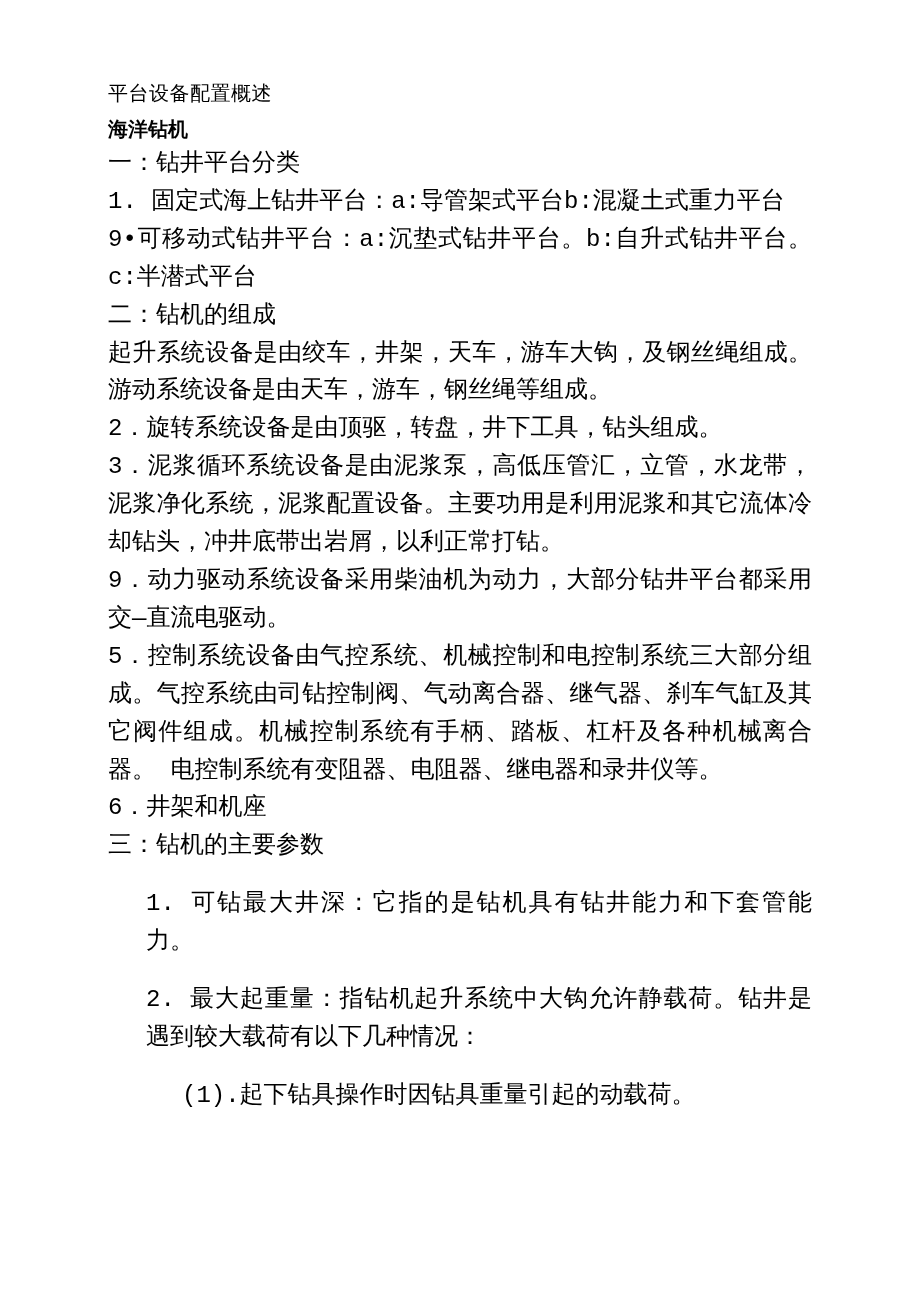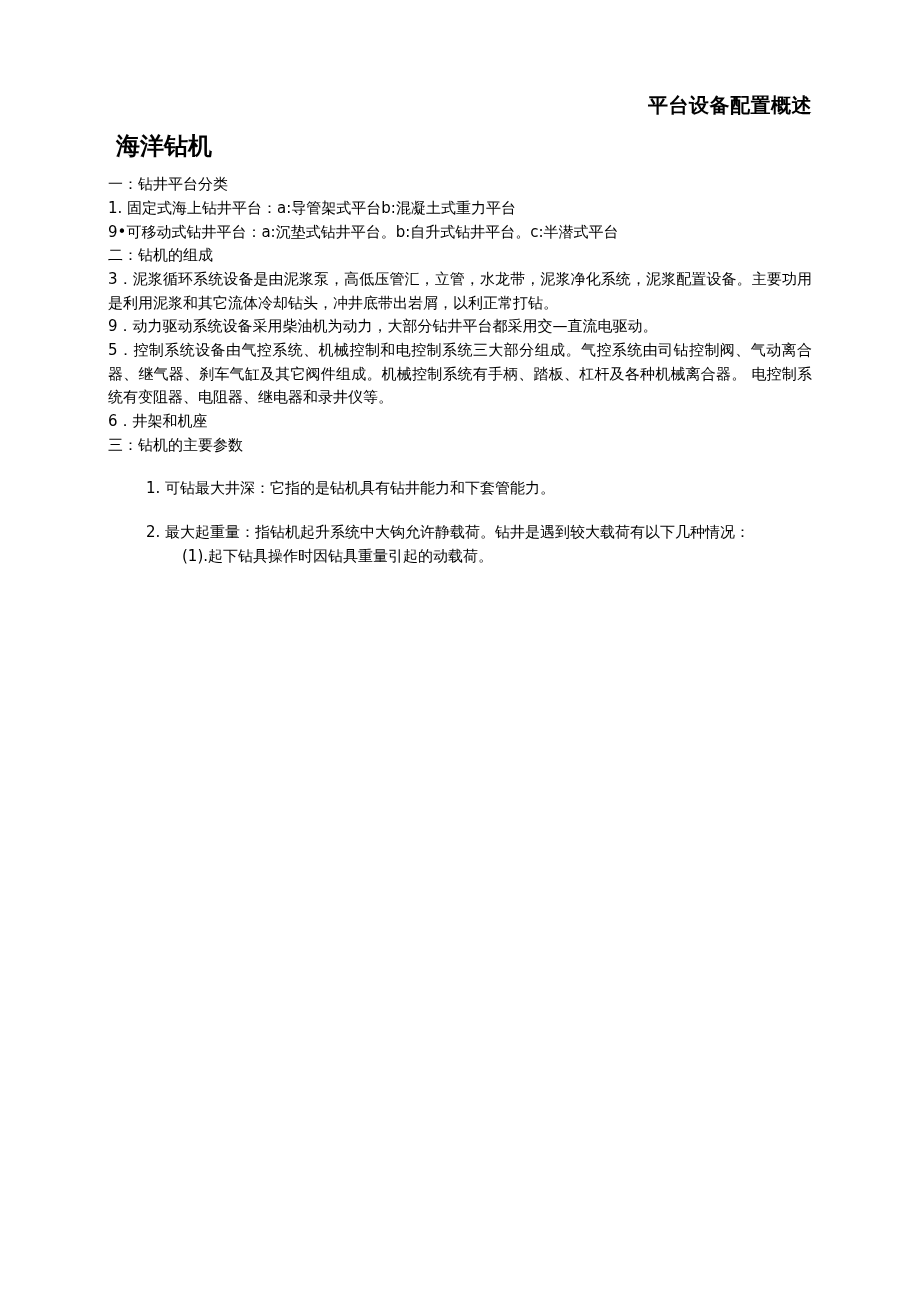--- a/index.html
+++ b/index.html
@@ -16,62 +16,66 @@
   }
   .page {
     position: relative;
     width: 920px;
     height: 1302px;
     background: #fff;
     box-sizing: border-box;
     padding: 78px 108px 0 108px;
   }
   .doc-title {
-    text-align: right;
+    text-align: left;
     font-size: 20px;
-    font-weight: bold;
+    font-weight: normal;
     line-height: 1.5;
-    margin: 12px 0 6px 0;
+    margin: 0 0 6px 0;
     letter-spacing: 0.5px;
   }
   .section-head {
-    font-size: 24px;
+    font-size: 20px;
     font-weight: bold;
     line-height: 1.55;
-    margin: 8px;
+    margin: 0;
   }
   p.line {
-    font-size: 15px;
+    font-size: 24px;
     line-height: 1.58;
     margin: 0;
     text-align: justify;
     text-justify: inter-ideograph;
+    font-family: Liberation Mono, monospace;
   }
   p.line.indent1 {
     padding-left: 38px;
     margin-top: 20px;
   }
   p.line.indent2 {
     padding-left: 74px;
+    margin-top: 20px;
   }
 </style>
 </head>
 <body>
 
 <div class="page">
 
   <h1 class="doc-title">平台设备配置概述</h1>
 
   <div class="section-head">海洋钻机</div>
 
   <div class="body-text">
     <p class="line">一：钻井平台分类</p>
     <p class="line">1.   固定式海上钻井平台：a:导管架式平台b:混凝土式重力平台</p>
     <p class="line">9•可移动式钻井平台：a:沉垫式钻井平台。b:自升式钻井平台。c:半潜式平台</p>
     <p class="line">二：钻机的组成</p>
+    <p class="line">起升系统设备是由绞车，井架，天车，游车大钩，及钢丝绳组成。游动系统设备是由天车，游车，钢丝绳等组成。</p>
+    <p class="line">2．旋转系统设备是由顶驱，转盘，井下工具，钻头组成。</p>
     <p class="line">3．泥浆循环系统设备是由泥浆泵，高低压管汇，立管，水龙带，泥浆净化系统，泥浆配置设备。主要功用是利用泥浆和其它流体冷却钻头，冲井底带出岩屑，以利正常打钻。</p>
     <p class="line">9．动力驱动系统设备采用柴油机为动力，大部分钻井平台都采用交—直流电驱动。</p>
     <p class="line">5．控制系统设备由气控系统、机械控制和电控制系统三大部分组成。气控系统由司钻控制阀、气动离合器、继气器、刹车气缸及其它阀件组成。机械控制系统有手柄、踏板、杠杆及各种机械离合器。 电控制系统有变阻器、电阻器、继电器和录井仪等。</p>
     <p class="line">6．井架和机座</p>
     <p class="line">三：钻机的主要参数</p>
     <p class="line indent1">1. 可钻最大井深：它指的是钻机具有钻井能力和下套管能力。</p>
     <p class="line indent1">2. 最大起重量：指钻机起升系统中大钩允许静载荷。钻井是遇到较大载荷有以下几种情况：</p>
     <p class="line indent2">(1).起下钻具操作时因钻具重量引起的动载荷。</p>
   </div>
 

